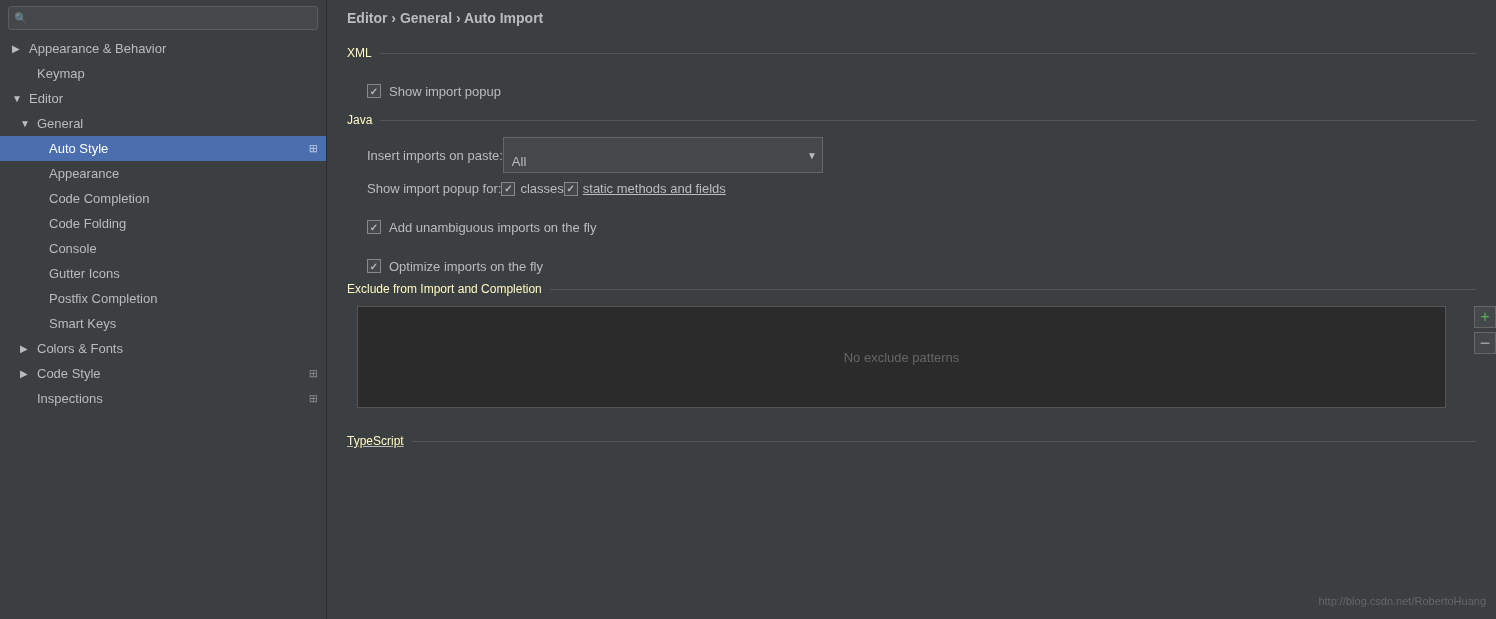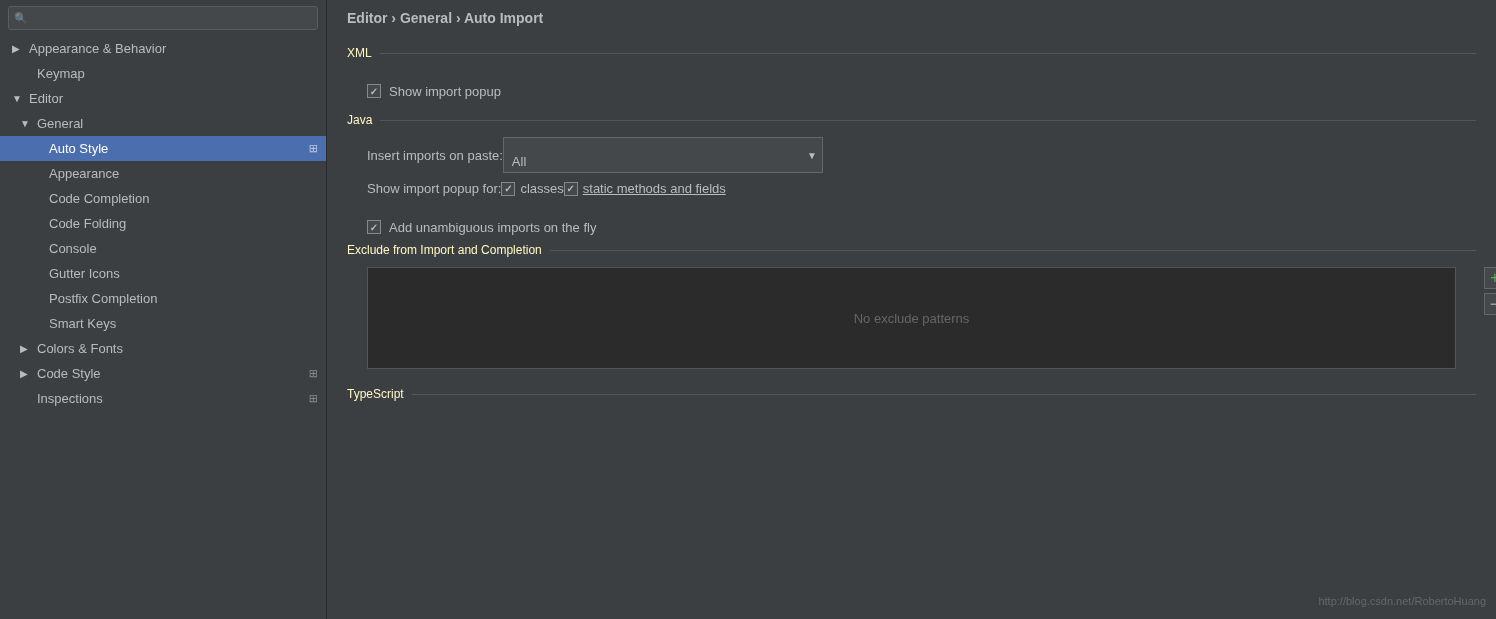--- a/index.html
+++ b/index.html
@@ -160,21 +160,20 @@
       margin: 8px 0 8px 20px;
     }
 
     .show-popup-row {
       display: flex;
       align-items: center;
       margin: 8px 0 8px 20px;
     }
 
     .exclude-section {
-      text-align: right;
     }
 
     .exclude-table {
       border: 1px solid #555555;
       background: #2b2b2b;
       width: calc(100% - 30px);
       margin-left: 10px;
       margin-right: 40px;
       position: relative;
     }
@@ -227,21 +226,22 @@
       justify-content: center;
       cursor: pointer;
       line-height: 1;
     }
     .exclude-btn.minus {
       color: #aaaaaa;
       font-size: 18px;
     }
 
     .typescript-section {
-      margin-top: 18px;
+      margin-top: 26px;
+      text-decoration: underline;
     }
 
     .watermark {
       position: fixed;
       bottom: 12px;
       right: 10px;
       color: #666666;
       font-size: 11px;
     }
 
@@ -391,20 +391,24 @@
         <div class="cb checked"></div>
         <span class="underline">static methods and fields</span>
       </div>
     </div>
 
     <div class="option-row">
       <div class="cb checked"></div>
       <span>Add unambiguous imports on the fly</span>
     </div>
 
+    <div class="option-row">
+      <div class="cb checked"></div>
+      <span>Optimize imports on the fly</span>
+    </div>
 
     <div class="exclude-section">
       <div class="section-header">
         <span>Exclude from Import and Completion</span>
       </div>
       <div style="position:relative; display:inline-block; width: calc(100% - 10px);">
         <div class="exclude-table">
           <div class="exclude-body">
             <span>No exclude patterns</span>
           </div>

